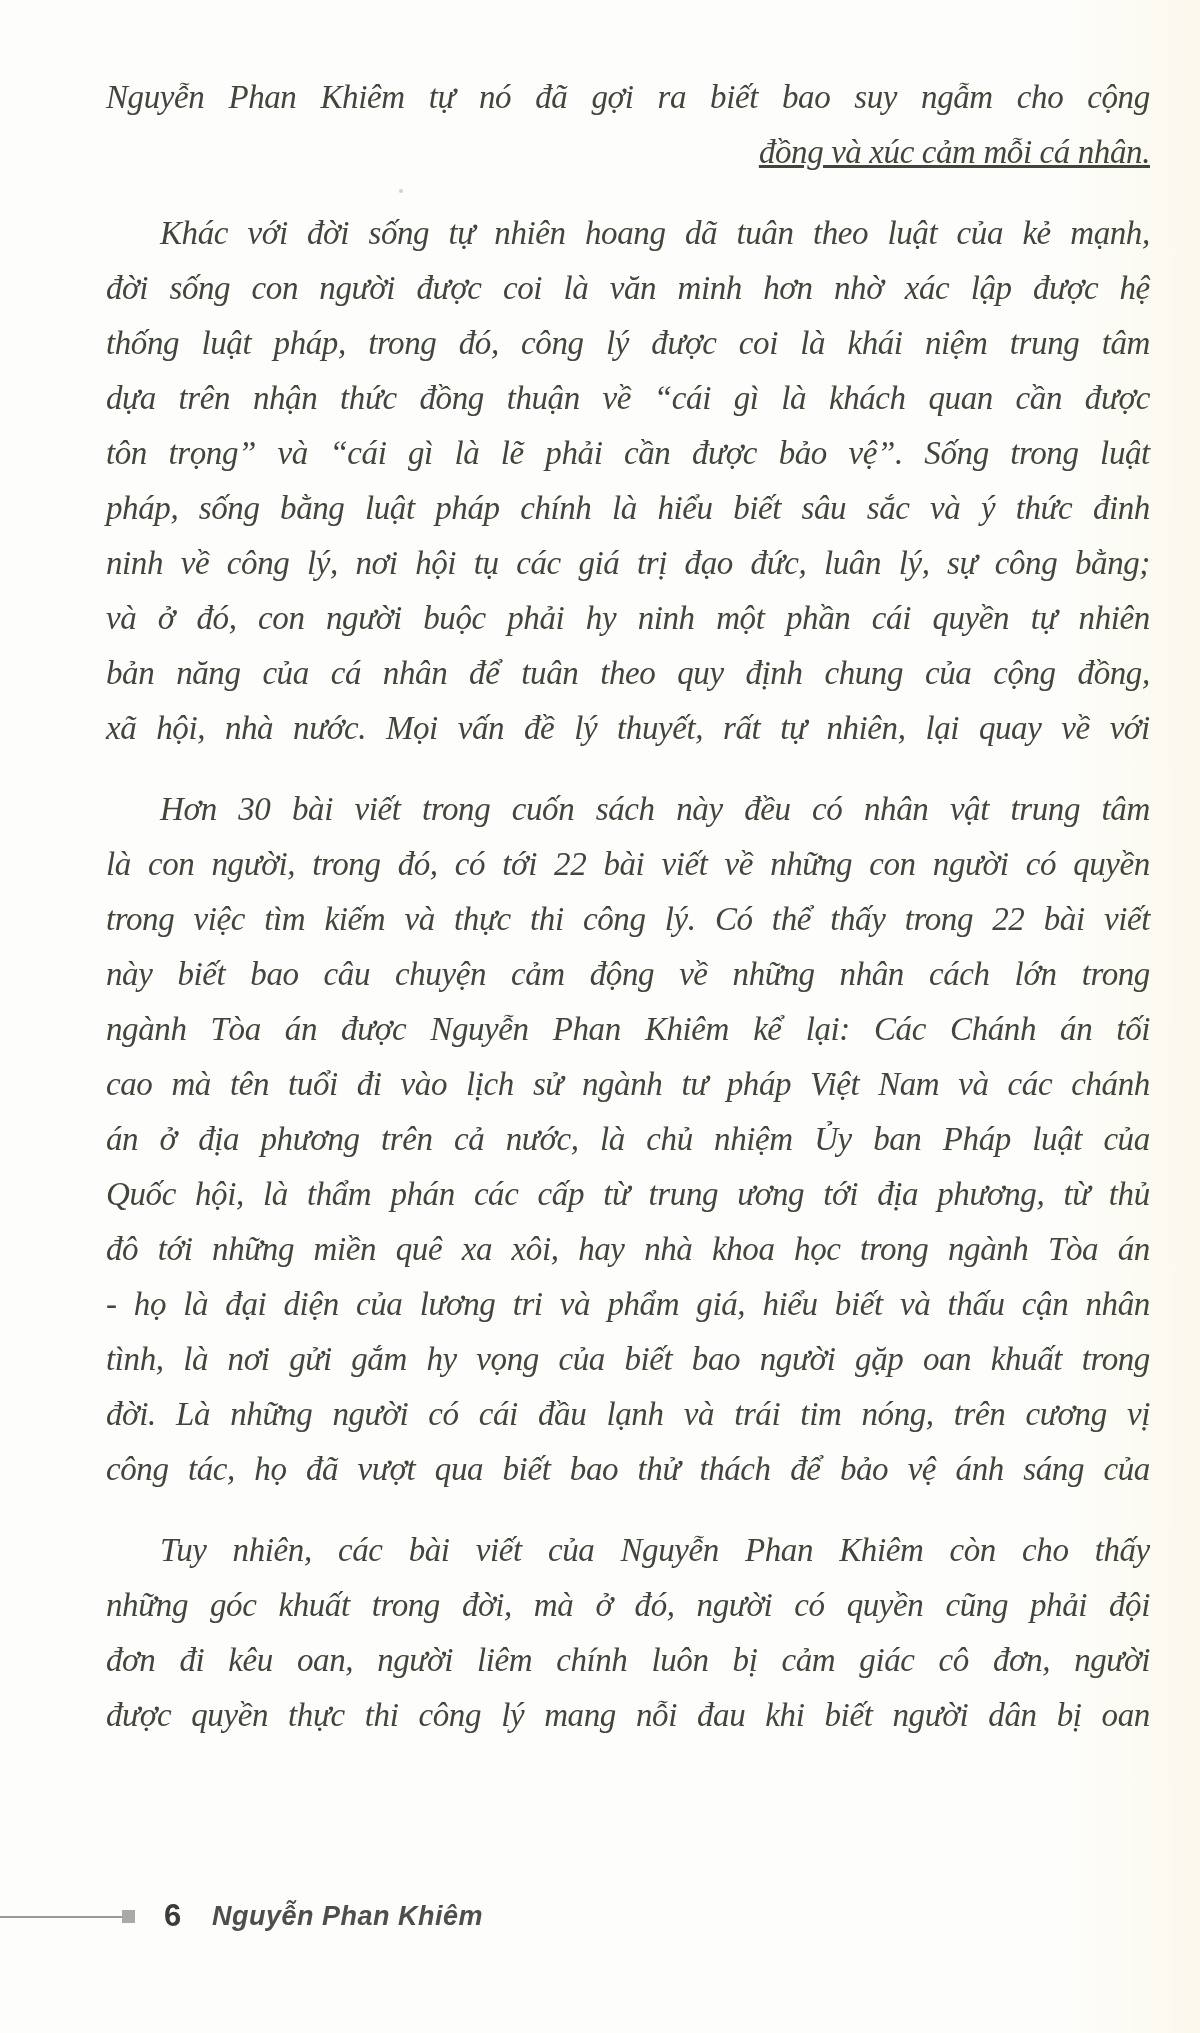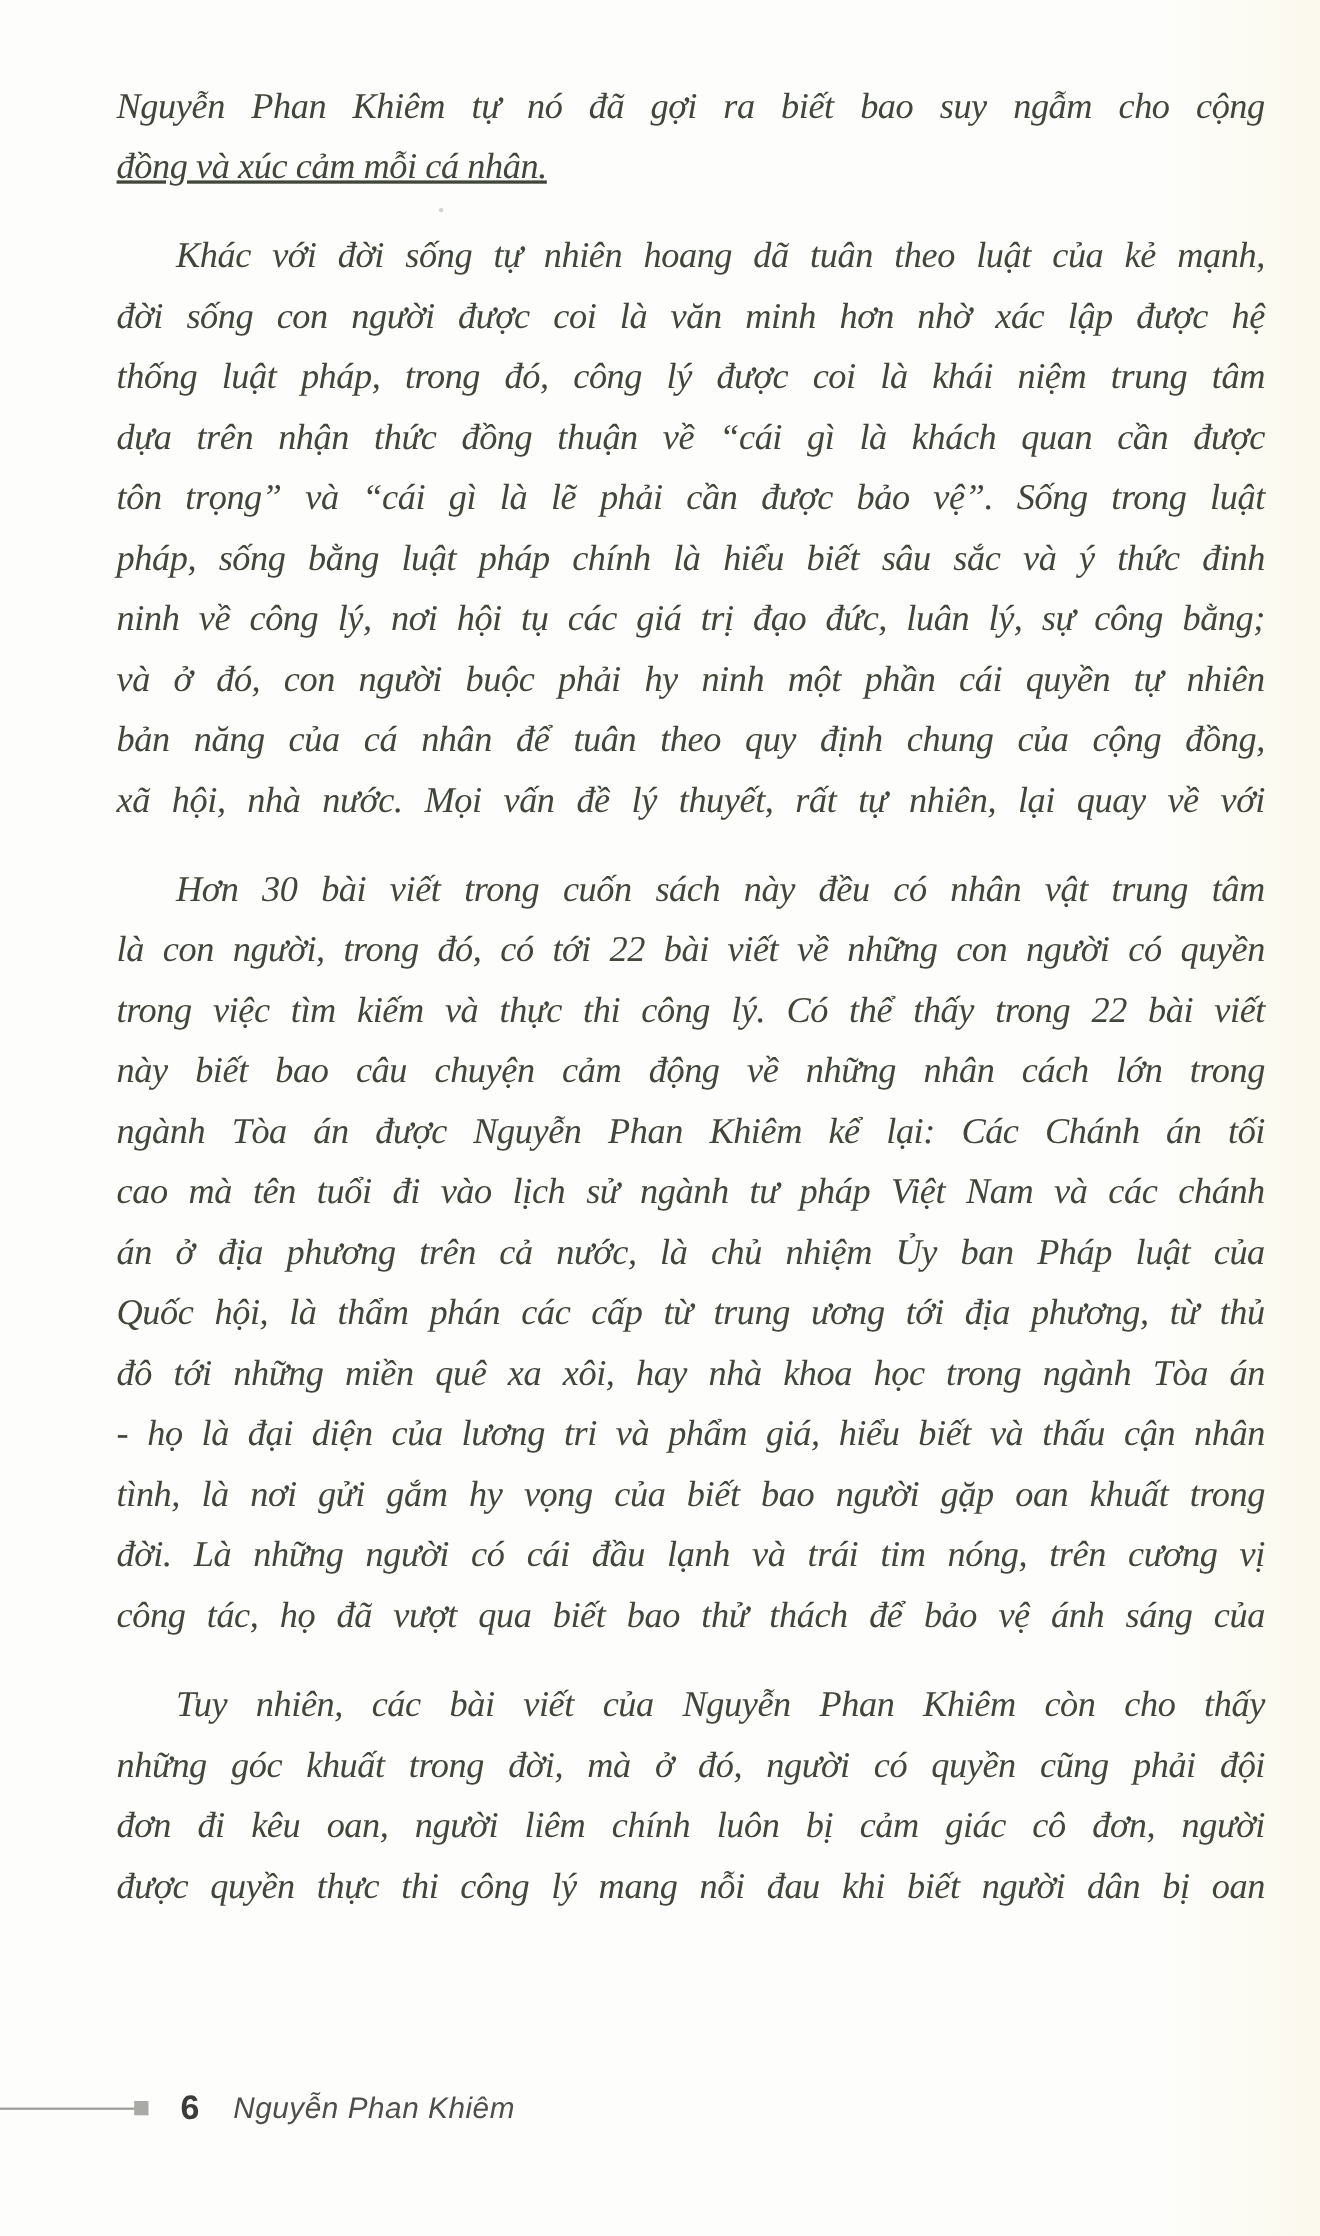--- a/index.html
+++ b/index.html
@@ -7,20 +7,21 @@
   body {
     width: 1200px; height: 2033px;
     position: relative;
     font-family: "Liberation Serif", "DejaVu Serif", serif;
     overflow: hidden;
   }
   .page {
     position: absolute; left: 0; top: 0;
     width: 1200px; height: 2033px;
     background: #fdfdfb;
+    text-align: right;
   }
   
   .scan-tint {
     position: absolute; right: 0; top: 0;
     width: 140px; height: 100%;
     background: linear-gradient(to right, rgba(247,242,216,0), rgba(246,240,210,0.35));
     pointer-events: none;
   }
   .speck {
     position: absolute; border-radius: 50%;
@@ -73,20 +74,21 @@
     line-height: 46px;
     font-size: 31px; font-weight: bold;
     color: #3b3b38;
   }
   .running-title {
     position: absolute; left: 212px; top: 0;
     line-height: 46px;
     font-size: 27px; font-style: italic;
     letter-spacing: 0.5px;
     color: #4e4e4a;
+    font-weight: bold;
   }
 </style>
 </head>
 <body>
 
 <div class="page">
   <div class="scan-tint"></div>
   <div class="speck s1"></div>
 
   <div class="text-block">

